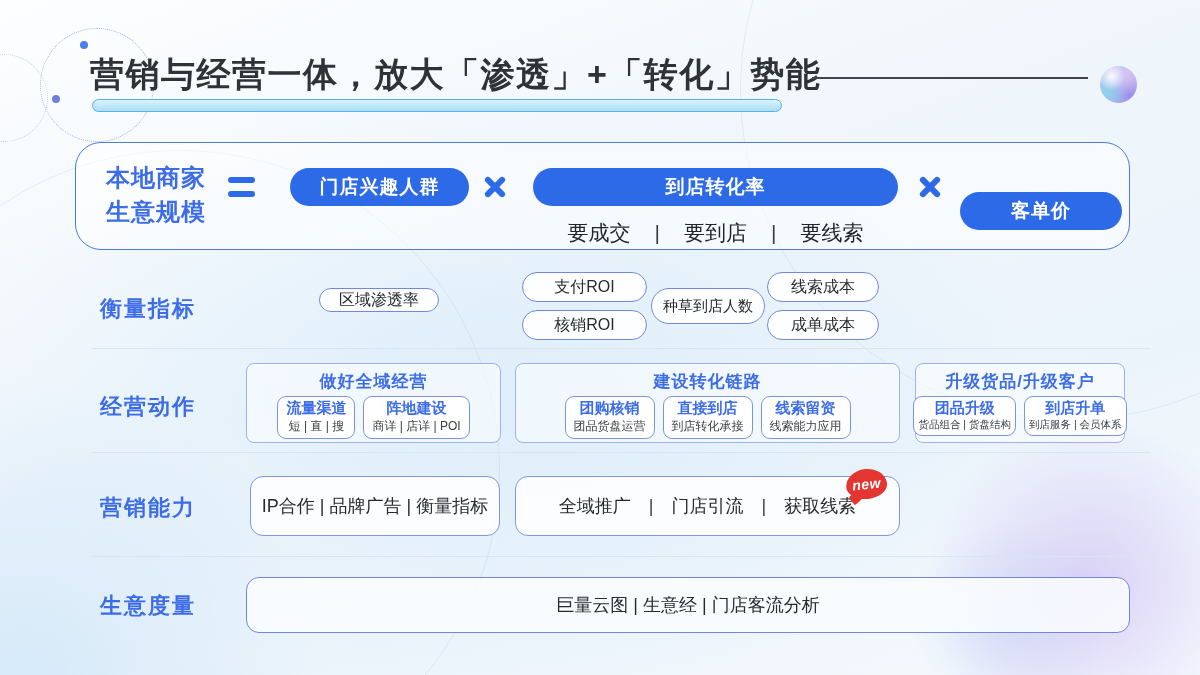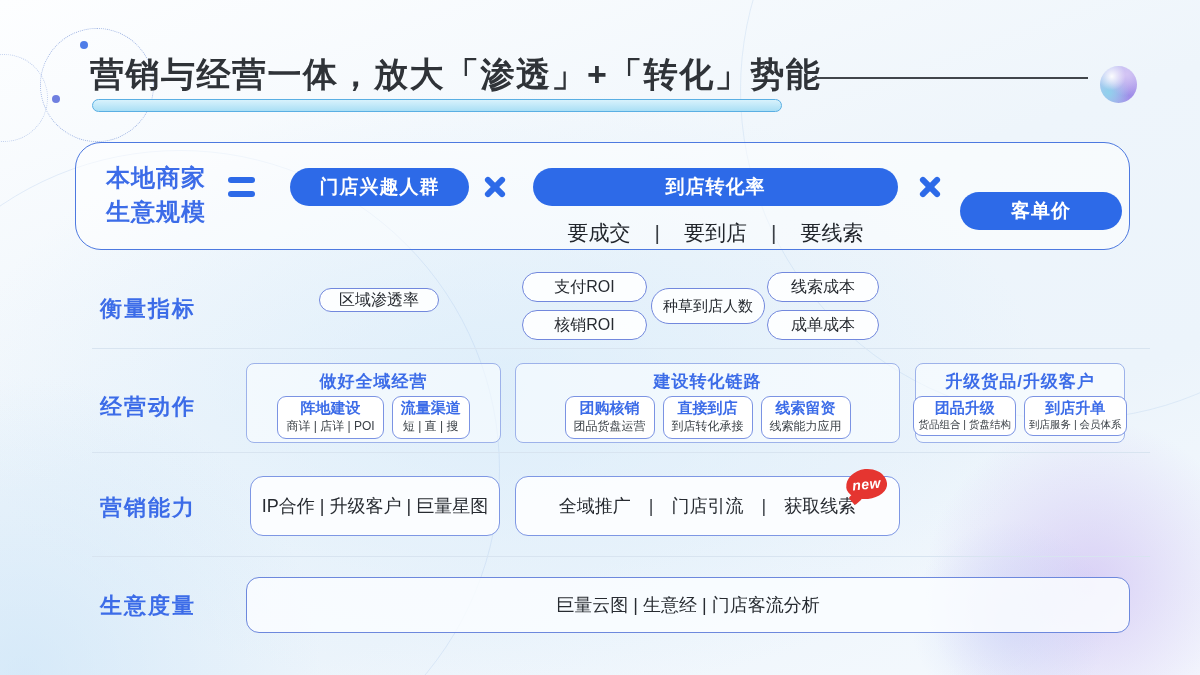--- a/index.html
+++ b/index.html
@@ -156,26 +156,26 @@
   <div class="o-pill m-seed">种草到店人数</div>
   <div class="o-pill m-leadcost">线索成本</div>
   <div class="o-pill m-ordcost">成单成本</div>
 
   <div class="row-label lbl-actions">经营动作</div>
 
   <div class="group g1">
     <div class="g-title">做好全域经营</div>
     <div class="g-cards">
       <div class="g-card">
+        <div class="gc-title">流量渠道</div>
+        <div class="gc-desc">短 | 直 | 搜</div>
+      </div>
+      <div class="g-card">
         <div class="gc-title">阵地建设</div>
         <div class="gc-desc">商详 | 店详 | POI</div>
-      </div>
-      <div class="g-card">
-        <div class="gc-title">流量渠道</div>
-        <div class="gc-desc">短 | 直 | 搜</div>
       </div>
     </div>
   </div>
 
   <div class="group g2">
     <div class="g-title">建设转化链路</div>
     <div class="g-cards">
       <div class="g-card">
         <div class="gc-title">团购核销</div>
         <div class="gc-desc">团品货盘运营</div>
@@ -199,21 +199,21 @@
         <div class="gc-desc">货品组合 | 货盘结构</div>
       </div>
       <div class="g-card">
         <div class="gc-title">到店升单</div>
         <div class="gc-desc">到店服务 | 会员体系</div>
       </div>
     </div>
   </div>
 
   <div class="row-label lbl-marketing">营销能力</div>
-  <div class="mk-box mk1">IP合作 | 升级客户 | 巨量星图</div>
+  <div class="mk-box mk1">IP合作 | 品牌广告 | 衡量指标</div>
   <div class="mk-box mk2">
     <span>全域推广</span>
     <span class="msep">|</span>
     <span>门店引流</span>
     <span class="msep">|</span>
     <span>获取线索</span>
     <span class="badge">new</span>
   </div>
 
   <div class="row-label lbl-measure">生意度量</div>

